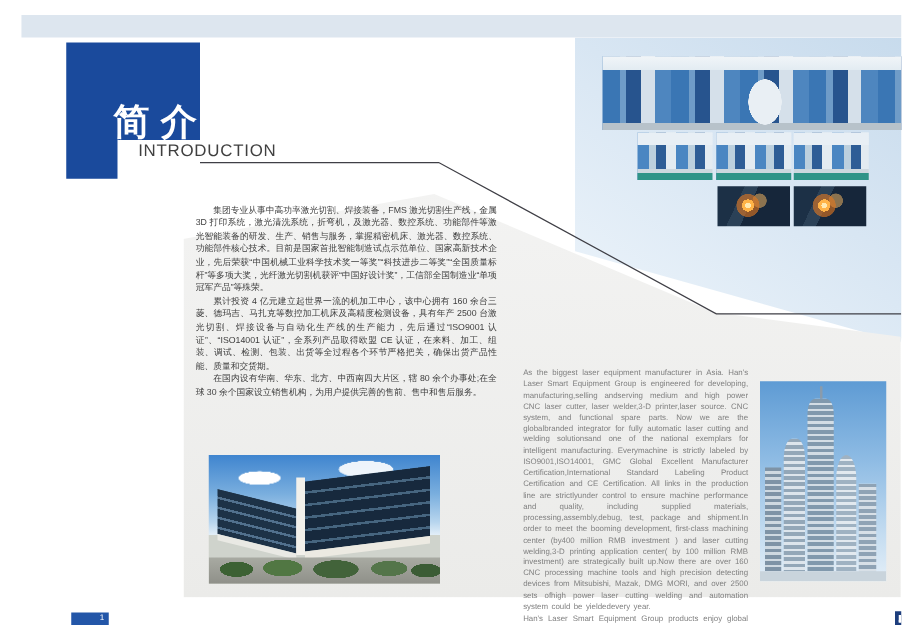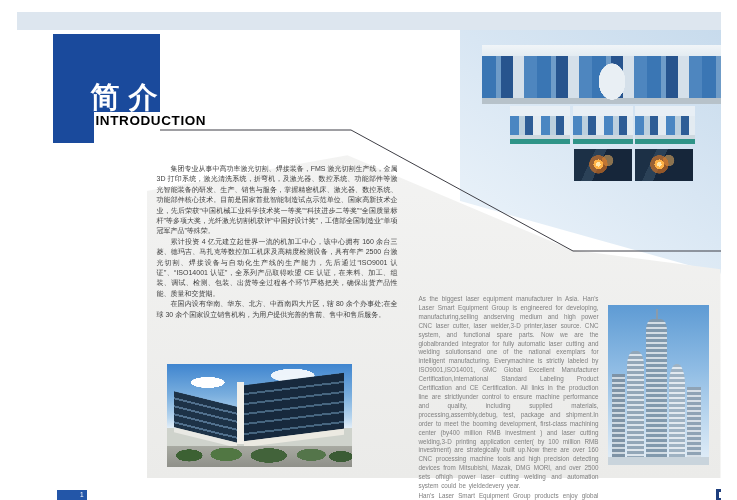--- a/index.html
+++ b/index.html
@@ -28,21 +28,21 @@
   .divider-svg { position:absolute; left:0; top:0; width:737px; height:500px; pointer-events:none; }
 
   
   .header-square { position:absolute; left:36px; top:22px; width:107px; height:109px; background:#1a4a9c; }
   .header-notch  { position:absolute; left:77px; top:100px; width:126px; height:33px; background:#ffffff; }
   .title-zh {
     position:absolute; left:74px; top:66px; color:#ffffff; font-size:29px; font-weight:bold;
     letter-spacing:9px; white-space:nowrap;
   }
   .title-en {
-    position:absolute; left:79px; top:101px; color:#000000; font-size:13.5px; font-weight:bold;
+    position:absolute; left:94px; top:101px; color:#404040; font-size:13.5px; font-weight:normal;
     letter-spacing:0.6px; white-space:nowrap;
   }
 
   
   .photo { position:absolute; overflow:hidden; }
   .photo-factory-wide {
     left:465px; top:33px; width:260px; height:59px;
     background:
       radial-gradient(ellipse 22px 30px at 50% 62%, #e9eff4 0 60%, rgba(233,239,244,0) 61%),
       linear-gradient(180deg,#f1f5f8 0%,#e3ecf2 18%,rgba(227,236,242,0) 18%),

